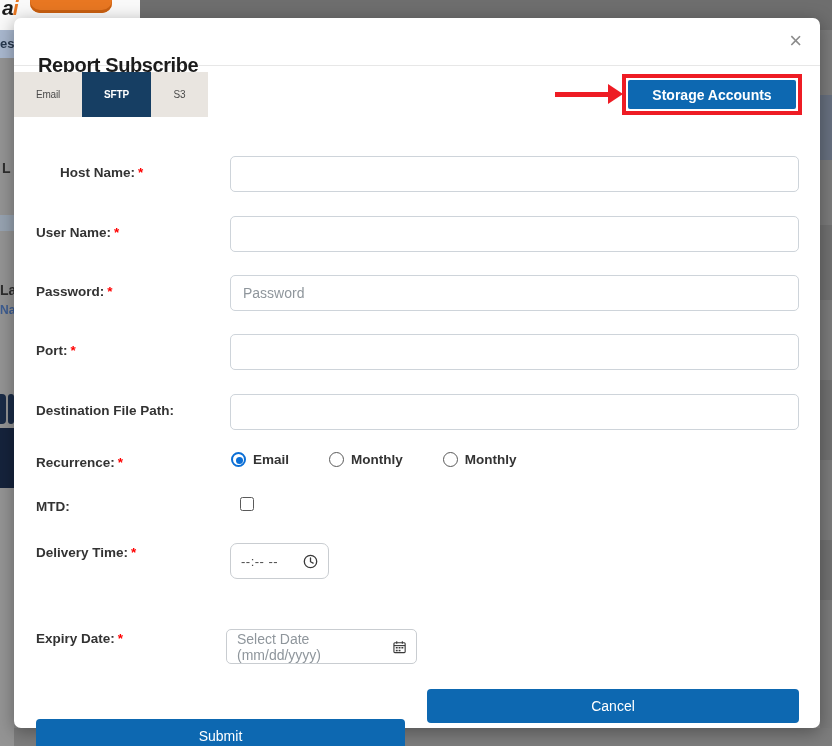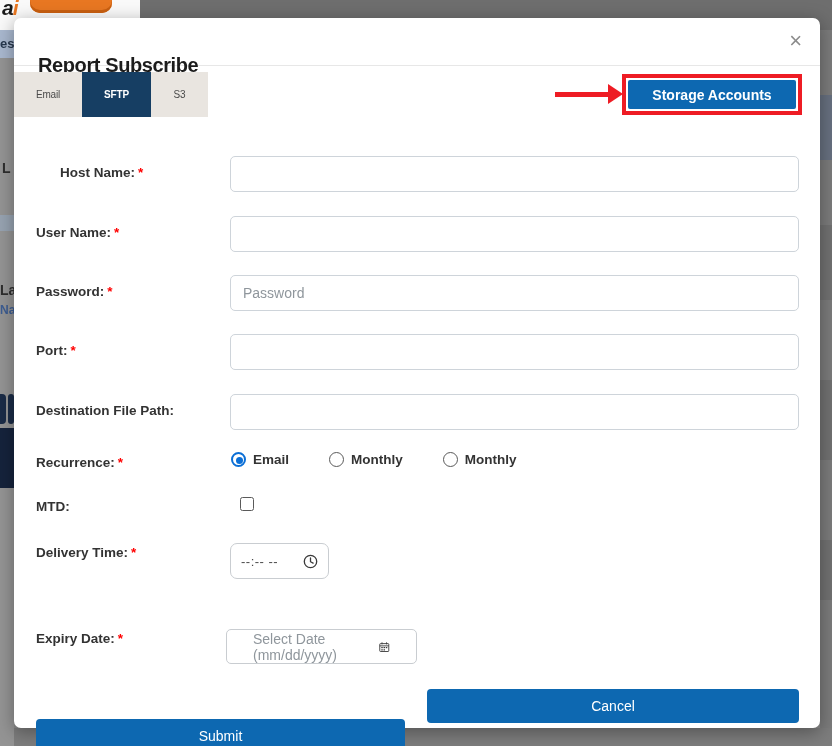--- a/index.html
+++ b/index.html
@@ -86,21 +86,21 @@
   .checkbox { position:absolute; left:226px; width:14px; height:14px;
     border:1.5px solid #5a5a5a; border-radius:2.5px; background:#fff; cursor:pointer; }
 
   .timebox { position:absolute; left:216px; width:99px; height:36px;
     border:1px solid #c9cdd1; border-radius:7px; display:flex; align-items:center;
     padding:0 10px; cursor:pointer; justify-content:space-between; }
   .time-text { font-size:13px; color:#4b4b4b; letter-spacing:0.5px; }
 
   .datebox { position:absolute; left:212px; width:191px; height:35px;
     border:1px solid #c9cdd1; border-radius:5px; display:flex; align-items:center;
-    padding:0 26px; cursor:pointer; }
+    padding:0 10px; cursor:pointer; }
   .date-text { font-size:14px; color:#8f969c; margin-right:6px; }
 
   .btn { position:absolute; top:671px; height:34px; background:#0d68b1; color:#fff;
     font-size:14px; font-weight:500; border:none; border-radius:4px; cursor:pointer;
     font-family:"Liberation Sans",sans-serif; }
   .btn-submit { left:22px; width:369px;margin-top:30px; }
   .btn-cancel { left:413px; width:372px; }
 
   svg.icon { display:block; }
 </style>

